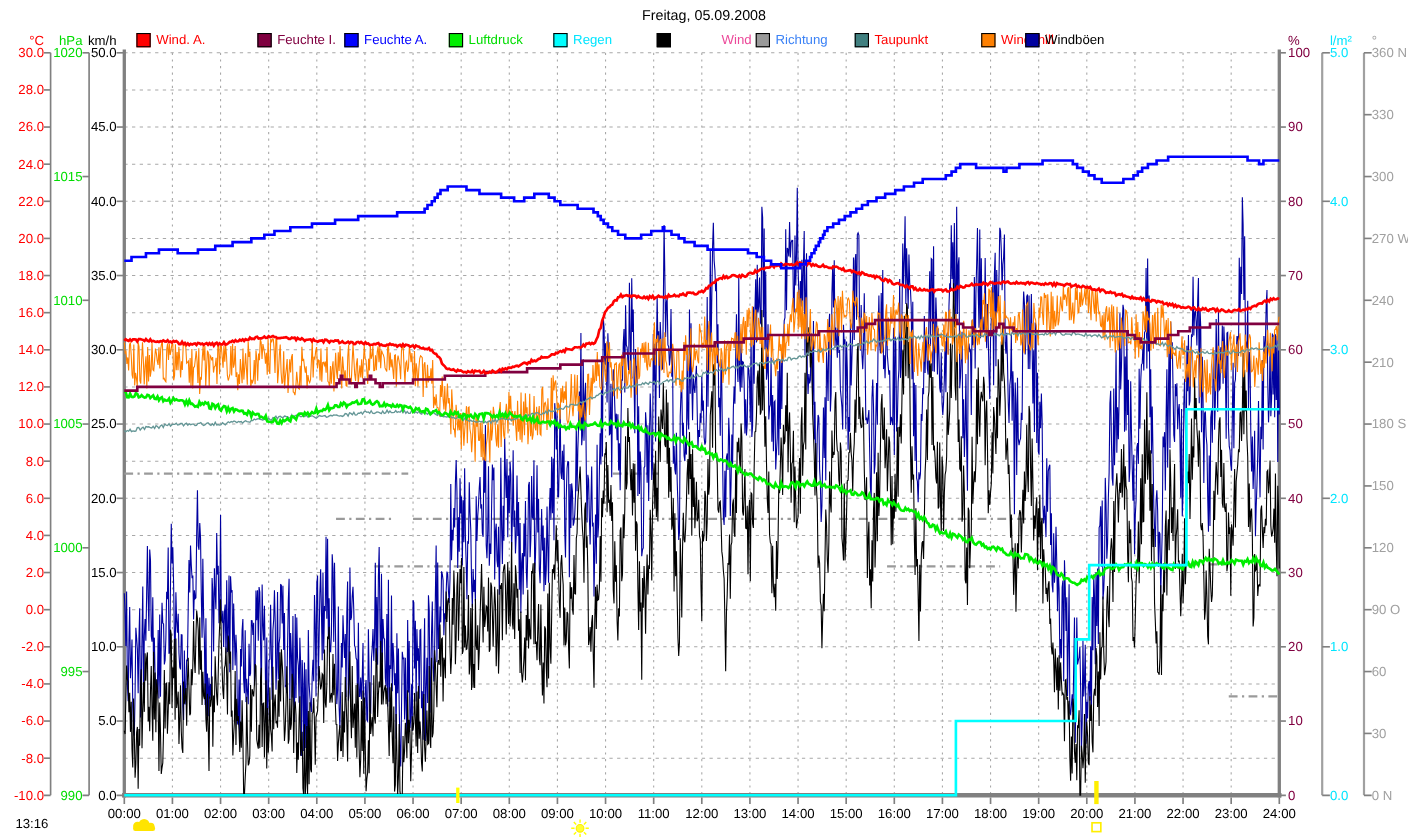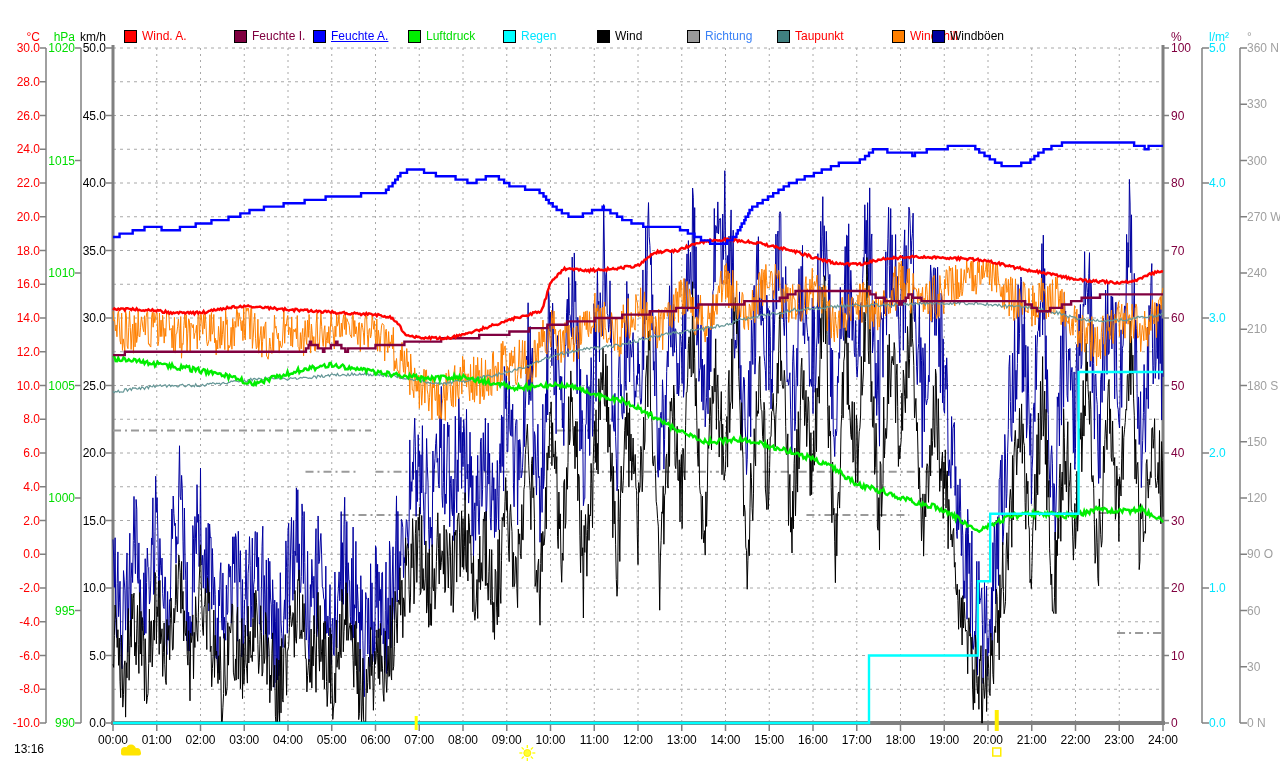--- a/index.html
+++ b/index.html
@@ -296,44 +296,45 @@
         <line x1="530.8480339059328" y1="749.4644660940672" x2="532.9693542494924" y2="747.3431457505076" stroke="#ffff00" stroke-width="1.3"></line>
       </g>
       <rect x="992.75" y="748" width="8" height="8" fill="none" stroke="#ffee00" stroke-width="1.5"></rect>
       <g>
         <circle cx="125" cy="751" r="4" fill="#ffe400"></circle>
         <circle cx="131" cy="749.5" r="5" fill="#ffe400"></circle>
         <circle cx="137" cy="751.5" r="3.5" fill="#ffe400"></circle>
         <rect x="121" y="751" width="20" height="4.5" rx="2" fill="#ffe400"></rect>
       </g>
     </svg>
+  <div class="chart-title">Freitag, 05.09.2008</div>
   <div id="legend">
       <div class="legend-item" style="left: 124px;">
         <span class="swatch" style="background: rgb(255, 0, 0);"></span>
         <span style="color: rgb(255, 0, 0);">Wind. A.</span>
       </div>
       <div class="legend-item" style="left: 218px; margin-left: 16px;">
         <span class="swatch" style="background: rgb(128, 0, 64);"></span>
         <span style="color: rgb(128, 0, 64);">Feuchte I.</span>
       </div>
       <div class="legend-item" style="left: 313px;">
         <span class="swatch" style="background: rgb(0, 0, 255);"></span>
-        <span style="color: rgb(0, 0, 255); text-decoration: underline;">Feuchte A.</span>
+        <span style="color: rgb(0, 0, 255);">Feuchte A.</span>
       </div>
       <div class="legend-item" style="left: 408px;">
         <span class="swatch" style="background: rgb(0, 238, 0);"></span>
         <span style="color: rgb(0, 221, 0);">Luftdruck</span>
       </div>
       <div class="legend-item" style="left: 503px;">
         <span class="swatch" style="background: rgb(0, 255, 255);"></span>
         <span style="color: rgb(0, 229, 255);">Regen</span>
       </div>
       <div class="legend-item" style="left: 597px;">
         <span class="swatch" style="background: rgb(0, 0, 0);"></span>
-        <span style="color: #000000;">Wind</span>
+        <span style="color: #ec4899; margin-left: 41px;">Wind</span>
       </div>
       <div class="legend-item" style="left: 687px;">
         <span class="swatch" style="background: rgb(154, 154, 154);"></span>
         <span style="color: #3b82f6;">Richtung</span>
       </div>
       <div class="legend-item" style="left: 777px;">
         <span class="swatch" style="background: rgb(64, 128, 128);"></span>
         <span style="color: rgb(255, 0, 0);">Taupunkt</span>
       </div>
       <div class="legend-item" style="left: 868px; padding-left: 24px;">

